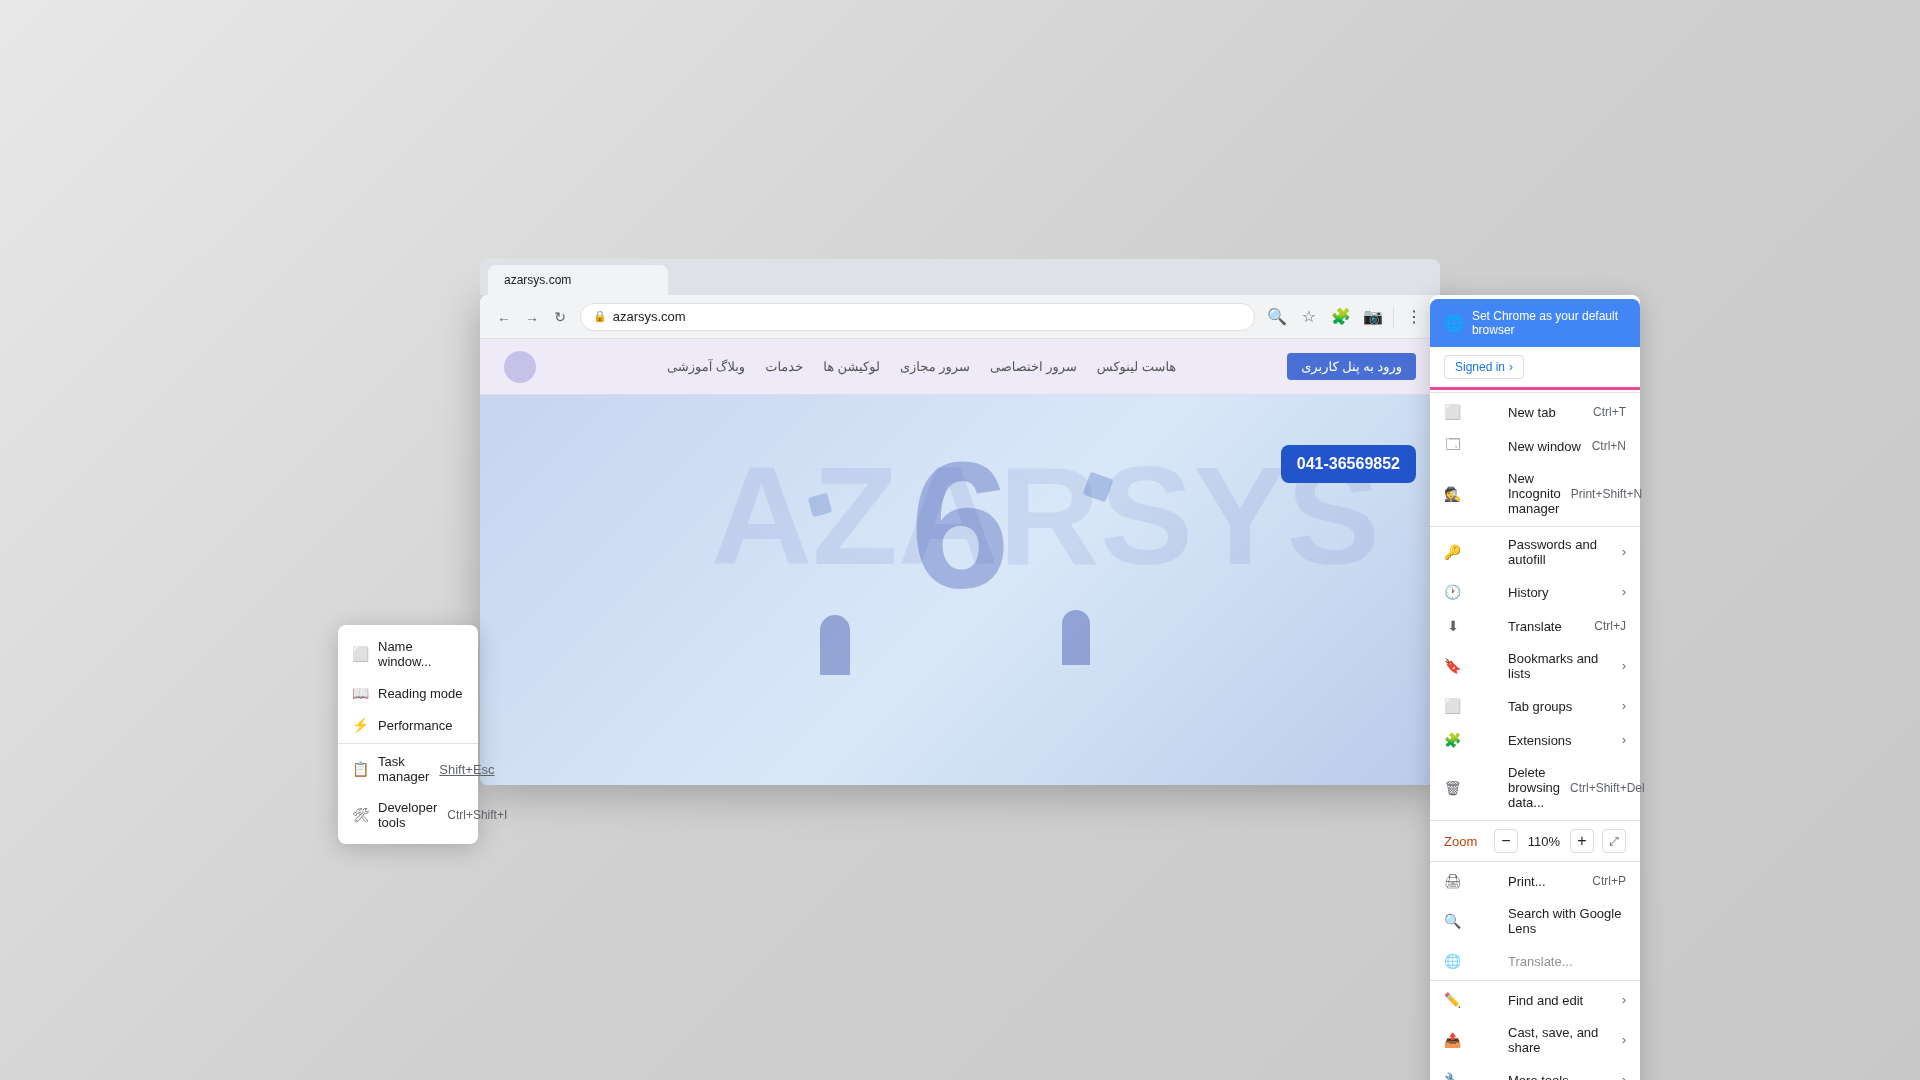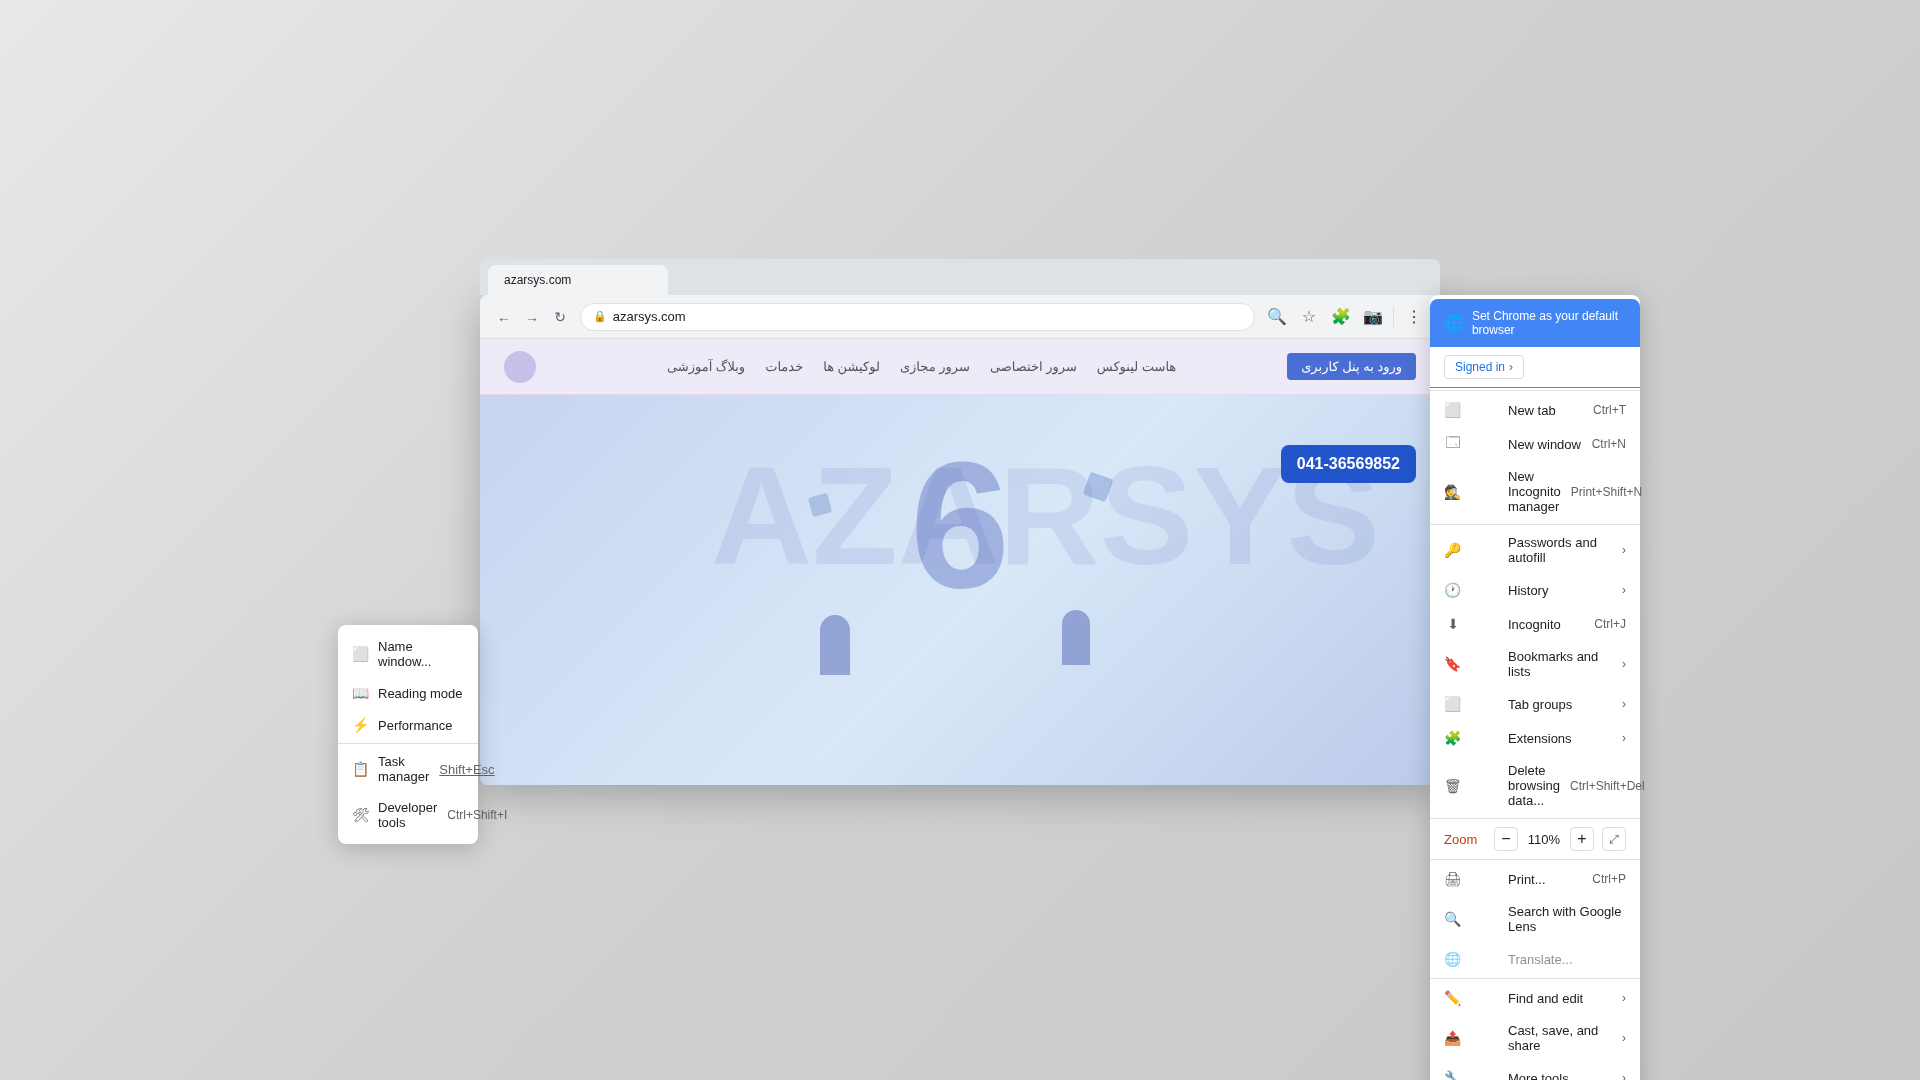--- a/index.html
+++ b/index.html
@@ -254,21 +254,21 @@
       display: flex;
       align-items: center;
       gap: 8px;
     }
 
     .menu-signed-in {
       padding: 8px 14px;
       display: flex;
       align-items: center;
       justify-content: space-between;
-      border-bottom: 1px solid #ec4899;
+      border-bottom: 3px solid #ec4899;
     }
 
     .signed-in-btn {
       background: none;
       border: 1px solid #dadce0;
       border-radius: 4px;
       padding: 4px 10px;
       font-size: 12px;
       color: #1a73e8;
       cursor: pointer;
@@ -498,21 +498,21 @@
     </div>
 
     <div class="menu-item">
       <span class="menu-item-icon">🕐</span>
       <span class="menu-item-label">History</span>
       <span class="menu-item-arrow">›</span>
     </div>
 
     <div class="menu-item">
       <span class="menu-item-icon">⬇</span>
-      <span class="menu-item-label">Incognito</span>
+      <span class="menu-item-label">Translate</span>
       <span class="menu-item-shortcut">Ctrl+J</span>
     </div>
 
     <div class="menu-item">
       <span class="menu-item-icon">🔖</span>
       <span class="menu-item-label">Bookmarks and lists</span>
       <span class="menu-item-arrow">›</span>
     </div>
 
     <div class="menu-item">

